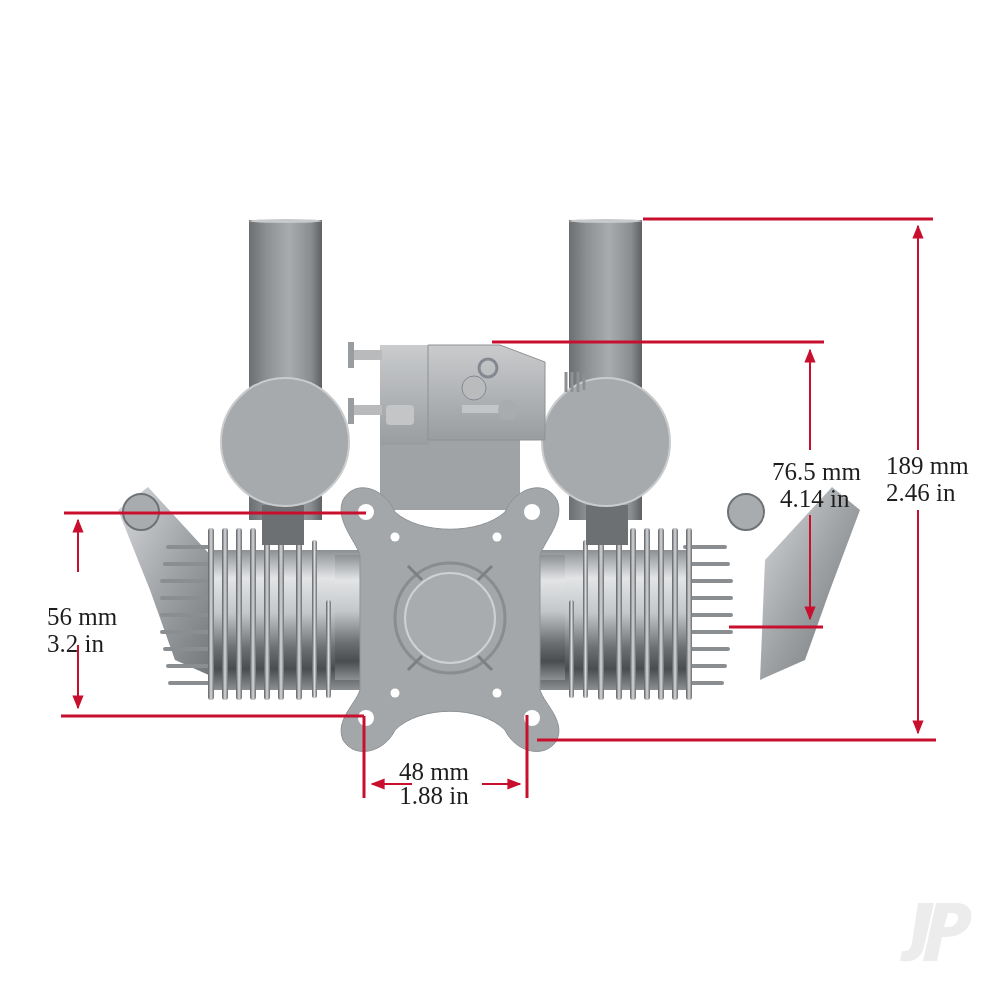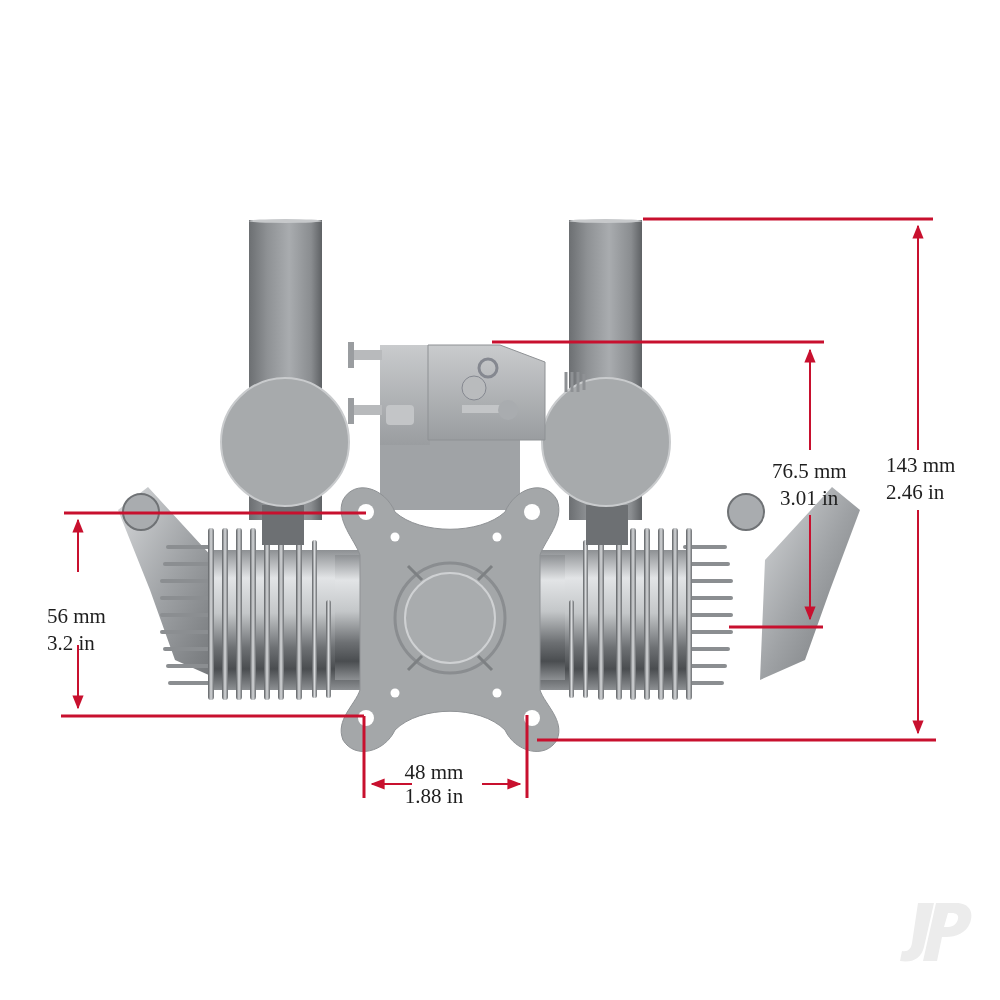--- a/index.html
+++ b/index.html
@@ -1,18 +1,18 @@
 <!DOCTYPE html>
 <html><head>
   <meta charset="utf-8">
   <style>
     html, body { margin: 0; padding: 0; background: #ffffff; }
     body { width: 1000px; height: 1000px; position: relative; overflow: hidden; font-family: "Liberation Serif", "DejaVu Serif", serif; }
     #canvas { position: absolute; left: 0; top: 0; width: 1000px; height: 1000px; }
-    .dim-label { position: absolute; font-family: "Liberation Serif", "DejaVu Serif", serif; font-size: 21px; color: #1e1e1e; line-height: 27px; white-space: nowrap; text-align: left; }
+    .dim-label { position: absolute; font-family: "Liberation Serif", "DejaVu Serif", serif; font-size: 25px; color: #1e1e1e; line-height: 27px; white-space: nowrap; text-align: left; }
     .dim-label span { display: block; }
     .dim-label.center { text-align: center; }
     .watermark { position: absolute; left: 890px; right: 0; top: 895px; width: 90px; height: 75px; }
   </style>
 </head>
 <body>
 
 <svg id="canvas" viewBox="0 0 1000 1000" xmlns="http://www.w3.org/2000/svg">
   <defs>
     <linearGradient id="pipeGrad" x1="0" x2="1" y1="0" y2="0">
@@ -189,27 +189,27 @@
     <line x1="78" y1="520" x2="78" y2="572" stroke-width="2" marker-start="url(#arrow)"></line>
     <line x1="78" y1="645" x2="78" y2="708" stroke-width="2" marker-end="url(#arrow)"></line>
 
     <line x1="527" y1="715" x2="527" y2="798" stroke-width="3"></line>
     <line x1="372" y1="784" x2="412" y2="784" stroke-width="2" marker-start="url(#arrow)"></line>
     <line x1="482" y1="784" x2="520" y2="784" stroke-width="2" marker-end="url(#arrow)"></line>
   </g>
 </svg>
 
 <div class="dim-label" style="left:886px; top:452px;">
-  <span>143 mm</span>
+  <span>189 mm</span>
   <span>2.46 in</span>
 </div>
 
 <div class="dim-label" style="left:772px; top:458px;">
   <span>76.5 mm</span>
-  <span style="padding-left:8px;">3.01 in</span>
+  <span style="padding-left:8px;">4.14 in</span>
 </div>
 
 <div class="dim-label" style="left:47px; top:603px;">
   <span>56 mm</span>
   <span>3.2 in</span>
 </div>
 
 <div class="dim-label center" style="left:384px; top:760px; width:100px; line-height:24px;">
   <span>48 mm</span>
   <span>1.88 in</span>

